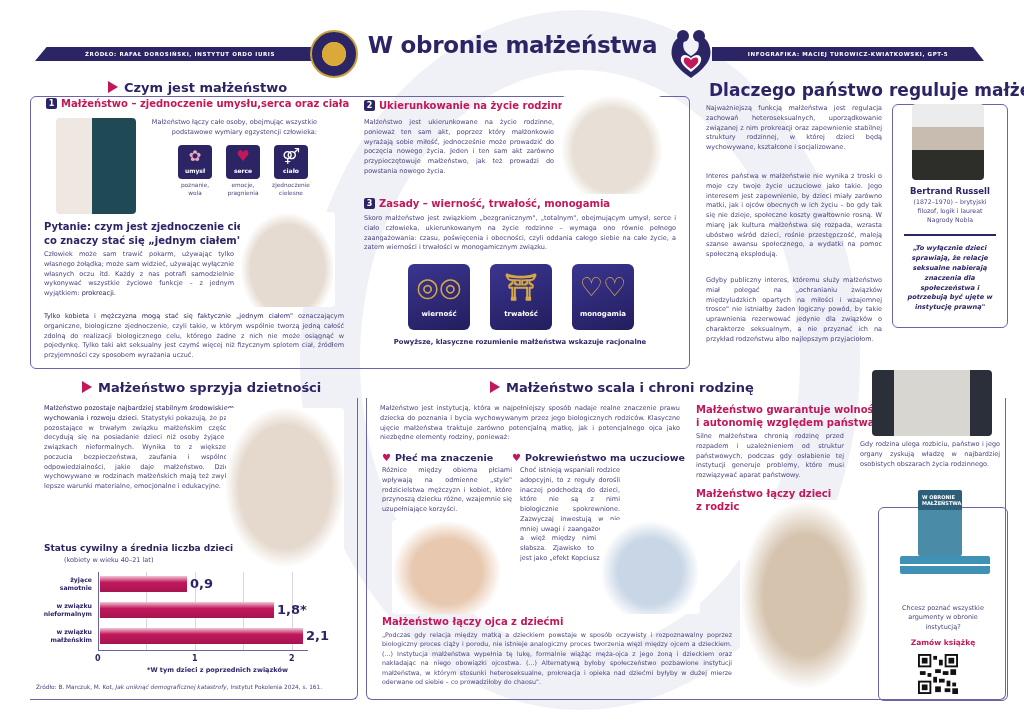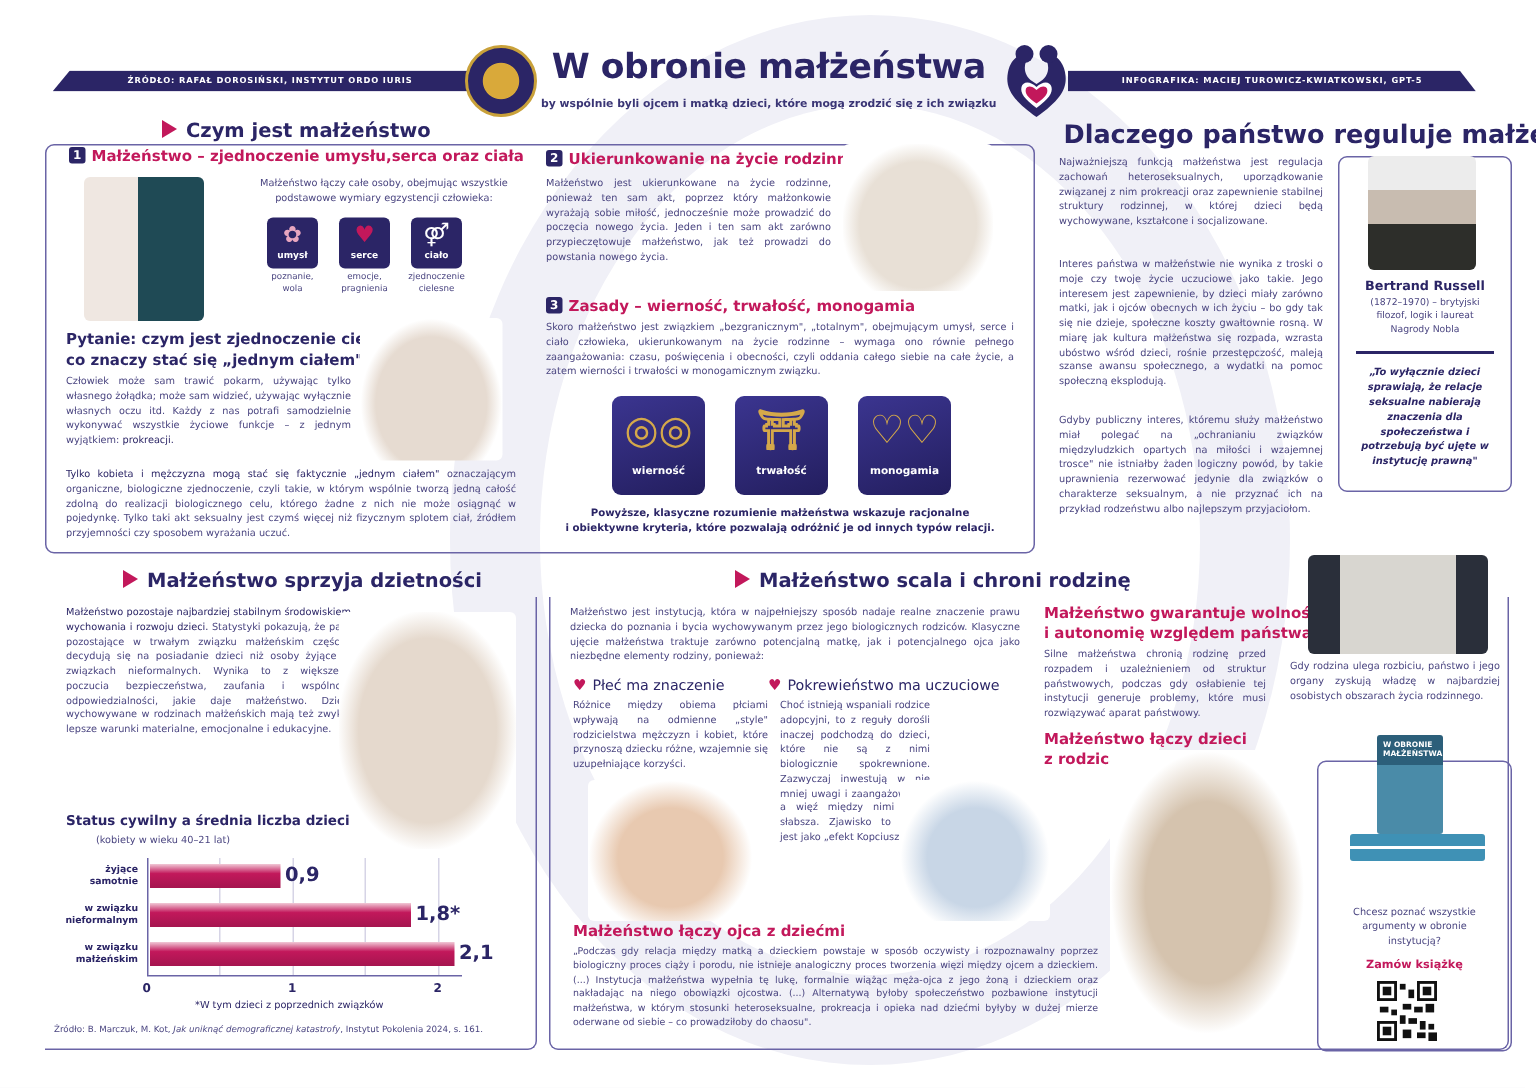--- a/index.html
+++ b/index.html
@@ -27,53 +27,52 @@
 .iclab{position:absolute;font-size:5.8px;text-align:center;color:#4a4580;line-height:1.3;z-index:1}
 .bigic{position:absolute;width:62px;height:66px;background:linear-gradient(160deg,#3b3590,#231e5e);border-radius:6px;text-align:center;color:#fff;font-size:7px;font-weight:bold;z-index:1}
 .bigic .g{font-size:26px;line-height:46px;color:#d4a84a}
 .chart{position:absolute;left:40px;top:572px;width:300px;height:120px;z-index:1}
 .bar{position:absolute;height:16px;background:linear-gradient(#f1c8d6 0%,#c2185b 40%,#a5154f 100%)}
 .barval{position:absolute;font-size:13px;font-weight:bold;color:#2b2566}
 .cat{position:absolute;width:52px;text-align:right;font-size:6.2px;font-weight:bold;color:#2b2566;line-height:1.3}
 .tick{position:absolute;font-size:8px;font-weight:bold;color:#2b2566}
 .grid{position:absolute;width:1px;background:#d6d4e6}
 .heart{color:#c2185b;font-size:10px;margin-right:4px}
-.h4{font-size:9.5px;font-weight:normal;color:#2b2566;white-space:nowrap}
+.h4{font-size:9.5px;font-weight:bold;color:#2b2566;white-space:nowrap}
 </style>
 </head>
 <body>
 
 <div class="bgarc" style="left:300px;top:10px;width:560px;height:700px;background:#f0f0f7"></div>
 <div class="bgarc" style="left:360px;top:70px;width:440px;height:580px;background:#fff"></div>
 
 <div class="band l">
     <span>ŹRÓDŁO: RAFAŁ DOROSIŃSKI,  INSTYTUT ORDO IURIS</span>
   </div>
 <div class="logo"></div>
 <div class="abs title">W obronie małżeństwa</div>
 <div class="abs subtitle">
-  <div>by wspólnie byli ojcem i matką dzieci, które mogą zrodzić się z ich związku</div>
 </div>
 <svg class="couple" viewBox="0 0 46 52">
   <path d="M23 50 C6 38 2 30 4 20 C6 10 14 6 18 10 C14 14 14 22 20 26 L23 28 L26 26 C32 22 32 14 28 10 C32 6 40 10 42 20 C44 30 40 38 23 50Z" fill="#2b2566"></path>
   <path d="M23 44 C15 38 12 34 13 30 C14 26 19 26 23 30 C27 26 32 26 33 30 C34 34 31 38 23 44Z" fill="#fff"></path>
   <path d="M23 41 C17 37 15 34 16 31 C17 29 20 29 23 32 C26 29 29 29 30 31 C31 34 29 37 23 41Z" fill="#c2185b"></path>
   <circle cx="15" cy="8" r="6" fill="#2b2566"></circle>
     <circle cx="31" cy="8" r="6" fill="#2b2566"></circle>
 </svg>
 <div class="band r">
     <span>INFOGRAFIKA: MACIEJ TUROWICZ-KWIATKOWSKI, GPT-5</span>
   </div>
 
 <div class="abs sechead" style="left:108px;top:80px"><span class="tri"></span><span>Czym jest małżeństwo</span></div>
 <div class="box" style="left:30px;top:96px;width:660px;height:273px"></div>
 
 <div class="abs h3" style="left:46px;top:98px"><span class="num">1</span><span>Małżeństwo – zjednoczenie umysłu,serca oraz ciała</span></div>
 <div class="photo" style="left:56px;top:118px;width:80px;height:96px;background:linear-gradient(90deg,#efe7e1 0 45%,#1f4a55 45% 100%)"></div>
-<div class="abs p" style="left:166px;top:118px;width:180px;text-align:center">Małżeństwo łączy całe osoby, obejmując wszystkie podstawowe wymiary egzystencji człowieka:</div>
+<div class="abs p" style="left:137px;top:118px;width:180px;text-align:right">Małżeństwo łączy całe osoby, obejmując wszystkie podstawowe wymiary egzystencji człowieka:</div>
 
 <div class="ic" style="left:178px;top:145px">
     <div class="g">✿</div>
     <div>umysł</div>
   </div>
 <div class="ic" style="left:226px;top:145px">
     <div class="g" style="color:#c2185b">♥</div>
     <div>serce</div>
   </div>
 <div class="ic" style="left:274px;top:145px">
@@ -105,21 +104,20 @@
 <div class="bigic" style="left:490px;top:264px">
     <div class="g">⛩</div>
     <div>trwałość</div>
   </div>
 <div class="bigic" style="left:572px;top:264px">
     <div class="g">♡♡</div>
     <div>monogamia</div>
   </div>
 <div class="abs" style="left:364px;top:337px;width:312px;text-align:center;font-size:6.8px;font-weight:bold;color:#2b2566;line-height:1.5">
   <div>Powyższe, klasyczne rozumienie małżeństwa wskazuje racjonalne</div>
-  <div>i obiektywne kryteria, które pozwalają odróżnić je od innych typów relacji.</div>
 </div>
 
 <div class="abs sechead" style="left:709px;top:80px;font-size:17px">Dlaczego państwo reguluje małżeństwo?</div>
 <div class="abs p" style="left:706px;top:104px;width:176px">Najważniejszą funkcją małżeństwa jest regulacja zachowań heteroseksualnych, uporządkowanie związanej z nim prokreacji oraz zapewnienie stabilnej struktury rodzinnej, w której dzieci będą wychowywane, kształcone i socjalizowane.</div>
 <div class="abs p" style="left:706px;top:172px;width:176px">Interes państwa w małżeństwie nie wynika z troski o moje czy twoje życie uczuciowe jako takie. Jego interesem jest zapewnienie, by dzieci miały zarówno matki, jak i ojców obecnych w ich życiu – bo gdy tak się nie dzieje, społeczne koszty gwałtownie rosną. W miarę jak kultura małżeństwa się rozpada, wzrasta ubóstwo wśród dzieci, rośnie przestępczość, maleją szanse awansu społecznego, a wydatki na pomoc społeczną eksplodują.</div>
 <div class="abs p" style="left:706px;top:276px;width:176px">Gdyby publiczny interes, któremu służy małżeństwo miał polegać na „ochranianiu związków międzyludzkich opartych na miłości i wzajemnej trosce" nie istniałby żaden logiczny powód, by takie uprawnienia rezerwować jedynie dla związków o charakterze seksualnym, a nie przyznać ich na przykład rodzeństwu albo najlepszym przyjaciołom.</div>
 <div class="box" style="left:892px;top:104px;width:116px;height:224px;border-radius:6px"></div>
 <div class="photo" style="left:912px;top:104px;width:72px;height:76px;background:linear-gradient(#ececec 0 30%,#c8bcb0 30% 60%,#2d2e2a 60%);border-radius:4px"></div>
 <div class="abs" style="left:892px;top:186px;width:116px;text-align:center;font-size:8.5px;font-weight:bold;color:#2b2566">Bertrand Russell</div>
 <div class="abs" style="left:892px;top:198px;width:116px;text-align:center;font-size:6.2px;color:#4a4580;line-height:1.45">
@@ -154,21 +152,21 @@
   <div class="bar" style="left:60px;top:30px;width:174px"></div>
   <div class="barval" style="left:237px;top:30px">1,8*</div>
 
   <div class="cat" style="left:0;top:56px">w związku małżeńskim</div>
   <div class="bar" style="left:60px;top:56px;width:203px"></div>
   <div class="barval" style="left:266px;top:56px">2,1</div>
 
   <div class="tick" style="left:55px;top:82px">0</div>
   <div class="tick" style="left:152px;top:82px">1</div>
   <div class="tick" style="left:249px;top:82px">2</div>
-  <div class="abs" style="left:90px;top:94px;font-size:6.5px;font-weight:normal;color:#2b2566">*W tym dzieci z poprzednich związków</div>
+  <div class="abs" style="left:107px;top:94px;font-size:6.5px;font-weight:bold;color:#2b2566">*W tym dzieci z poprzednich związków</div>
 </div>
 <div class="abs" style="left:36px;top:684px;font-size:5.8px;color:#4a4580"><span>Źródło: B. Marczuk, M. Kot, </span><i>Jak uniknąć demograficznej katastrofy</i><span>, Instytut Pokolenia 2024, s. 161.</span></div>
 
 <div class="abs sechead" style="left:490px;top:380px"><span class="tri"></span><span>Małżeństwo scala i chroni rodzinę</span></div>
 <div class="box" style="left:366px;top:398px;width:640px;height:302px;border-top:none;border-radius:0 0 6px 6px"></div>
 <div class="abs p" style="left:380px;top:404px;width:300px">Małżeństwo jest instytucją, która w najpełniejszy sposób nadaje realne znaczenie prawu dziecka do poznania i bycia wychowywanym przez jego biologicznych rodziców. Klasyczne ujęcie małżeństwa traktuje zarówno potencjalną matkę, jak i potencjalnego ojca jako niezbędne elementy rodziny, ponieważ:</div>
 
 <div class="abs h4" style="left:382px;top:452px"><span class="heart">♥</span><span>Płeć ma znaczenie</span></div>
 <div class="abs p" style="left:382px;top:466px;width:130px">Różnice między obiema płciami wpływają na odmienne „style" rodzicielstwa mężczyzn i kobiet, które przynoszą dziecku różne, wzajemnie się uzupełniające korzyści.</div>
 

